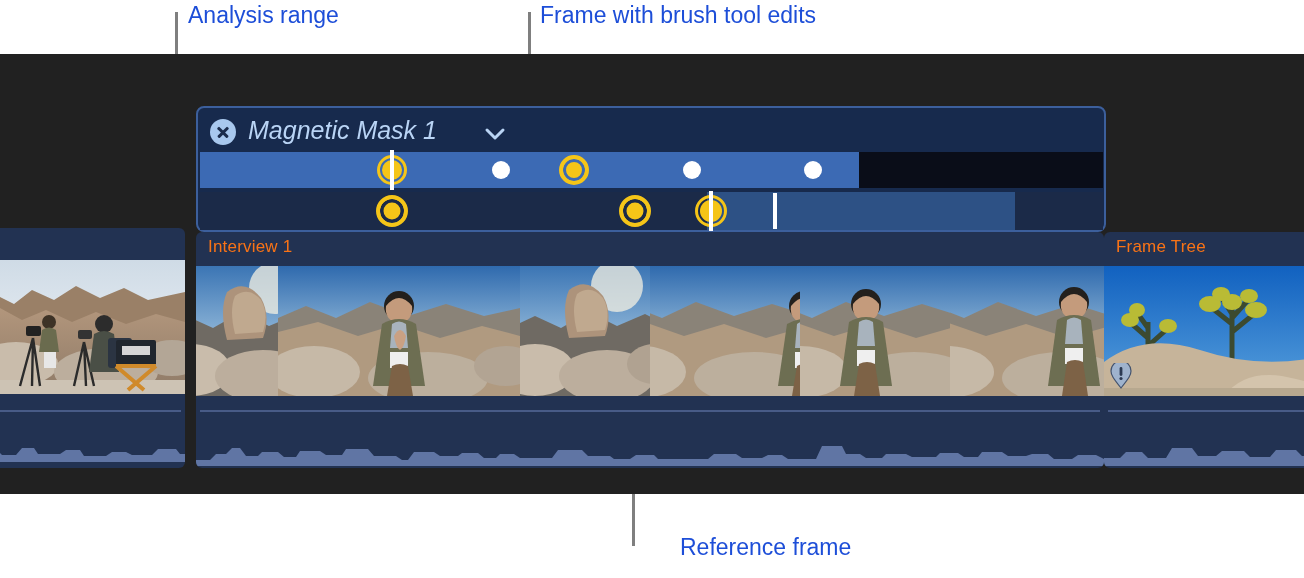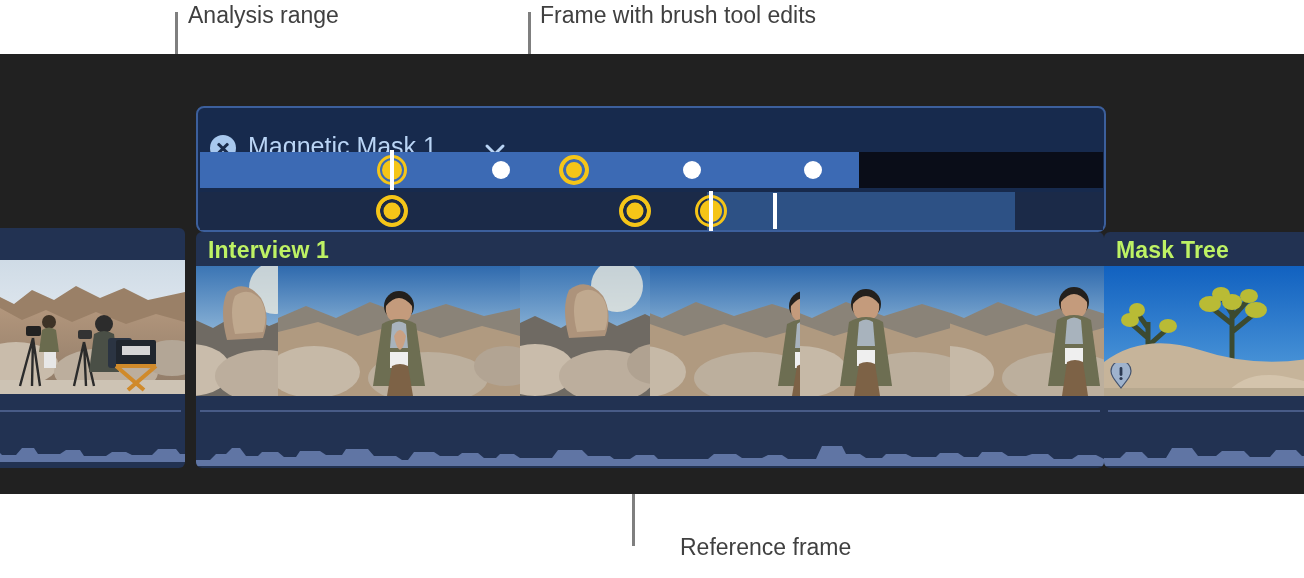--- a/index.html
+++ b/index.html
@@ -1,42 +1,42 @@
 <!DOCTYPE html>
 <html><head>
 <meta charset="utf-8">
 <style>
   html,body{margin:0;padding:0;background:#ffffff;}
   body{width:1304px;height:578px;position:relative;overflow:hidden;
        font-family:"Liberation Sans","DejaVu Sans",sans-serif;}
 
   
-  .callout-label{position:absolute;color:#404040;font-size:23px;line-height:26px;
+  .callout-label{position:absolute;color:#1d4ed8;font-size:23px;line-height:26px;
                  white-space:nowrap;font-family:"Liberation Sans",sans-serif;}
   .leader{position:absolute;background:#7f7f7f;}
 
   
   .canvas{position:absolute;left:0;top:54px;width:1304px;height:440px;background:#1d1d1d;}
 
   
   .tl-bg{position:absolute;left:0;top:0;width:1304px;height:440px;background:#212121;}
 
   
   .clip{position:absolute;background:#223252;border-radius:6px;overflow:hidden;}
-  .clip-title{position:absolute;left:12px;top:5px;font-size:23px;color:#bef264;
-              white-space:nowrap;letter-spacing:.2px;font-weight:bold;}
+  .clip-title{position:absolute;left:12px;top:5px;font-size:17px;color:#f97316;
+              white-space:nowrap;letter-spacing:.2px;}
   .filmstrip{position:absolute;left:0;width:100%;display:flex;overflow:hidden;}
   .frame{height:100%;flex:0 0 auto;position:relative;overflow:hidden;}
   .wave{position:absolute;left:0;width:100%;overflow:hidden;}
   .wave .hline{position:absolute;left:4px;right:4px;top:6px;height:2px;background:#55699a;opacity:.75;}
 
   
   .mm-panel{position:absolute;background:#172a4d;border:2px solid #3c5f9c;
             border-radius:8px;box-sizing:border-box;}
-  .mm-header{position:absolute;left:0;top:16px;width:100%;height:46px;}
+  .mm-header{position:absolute;left:0;top:0;width:100%;height:46px;font-style:italic;}
   .mm-close{position:absolute;left:12px;top:11px;width:26px;height:26px;border-radius:50%;
             background:#a8c8ee;}
   .mm-close:before,.mm-close:after{content:"";position:absolute;left:6px;top:12px;width:14px;height:2.6px;
             background:#1b2c4c;border-radius:1px;}
   .mm-close:before{transform:rotate(45deg);}
   .mm-close:after{transform:rotate(-45deg);}
   .mm-title{position:absolute;left:50px;top:8px;font-size:25px;color:#b9d4f5;white-space:nowrap;}
   .mm-chev{position:absolute;top:15px;width:22px;height:22px;}
   .mm-chev svg{display:block;}
 
@@ -239,21 +239,21 @@
     </div>
     <div class="wave" style="top:172px;height:62px;">
       <div class="hline"></div>
       <svg width="908" height="62" viewBox="0 0 908 62" preserveAspectRatio="none">
         <path d="M0 62 L0 56 L14 56 L20 50 L30 50 L36 44 L44 44 L50 52 L62 52 L66 48 L82 48 L88 53 L100 53 L104 47 L124 47 L130 51 L146 51 L150 45 L172 45 L178 52 L200 52 L206 56 L212 56 L218 48 L238 48 L244 52 L262 52 L266 49 L282 49 L288 54 L300 54 L304 50 L318 50 L324 54 L356 54 L362 46 L386 46 L392 52 L414 52 L418 55 L434 55 L440 51 L458 51 L462 55 L512 55 L518 50 L540 50 L546 54 L566 54 L572 51 L586 51 L592 55 L620 55 L626 42 L646 42 L650 50 L664 50 L670 54 L686 54 L690 50 L710 50 L716 53 L740 53 L744 49 L762 49 L768 53 L782 53 L786 48 L806 48 L812 52 L830 52 L836 50 L852 50 L858 55 L876 55 L882 51 L900 51 L908 55 L908 62 Z" fill="#6b81b3" opacity=".85"></path>
       </svg>
     </div>
   </div>
 
   <div class="clip" style="left:1104px;top:178px;width:220px;height:236px;">
-    <div class="clip-title">Mask Tree</div>
+    <div class="clip-title">Frame Tree</div>
     <div class="filmstrip" style="top:34px;height:130px;">
       <div class="frame" style="width:220px;">
         <svg width="220" height="130" viewBox="0 0 220 130" preserveAspectRatio="none">
           <defs>
             <linearGradient id="hsky" x1="0" y1="0" x2="0" y2="1">
               <stop offset="0%" stop-color="#1161c0"></stop>
                 <stop offset="100%" stop-color="#58a1dd"></stop>
             </linearGradient>
           </defs>
           <rect width="220" height="130" fill="url(#hsky)"></rect>

